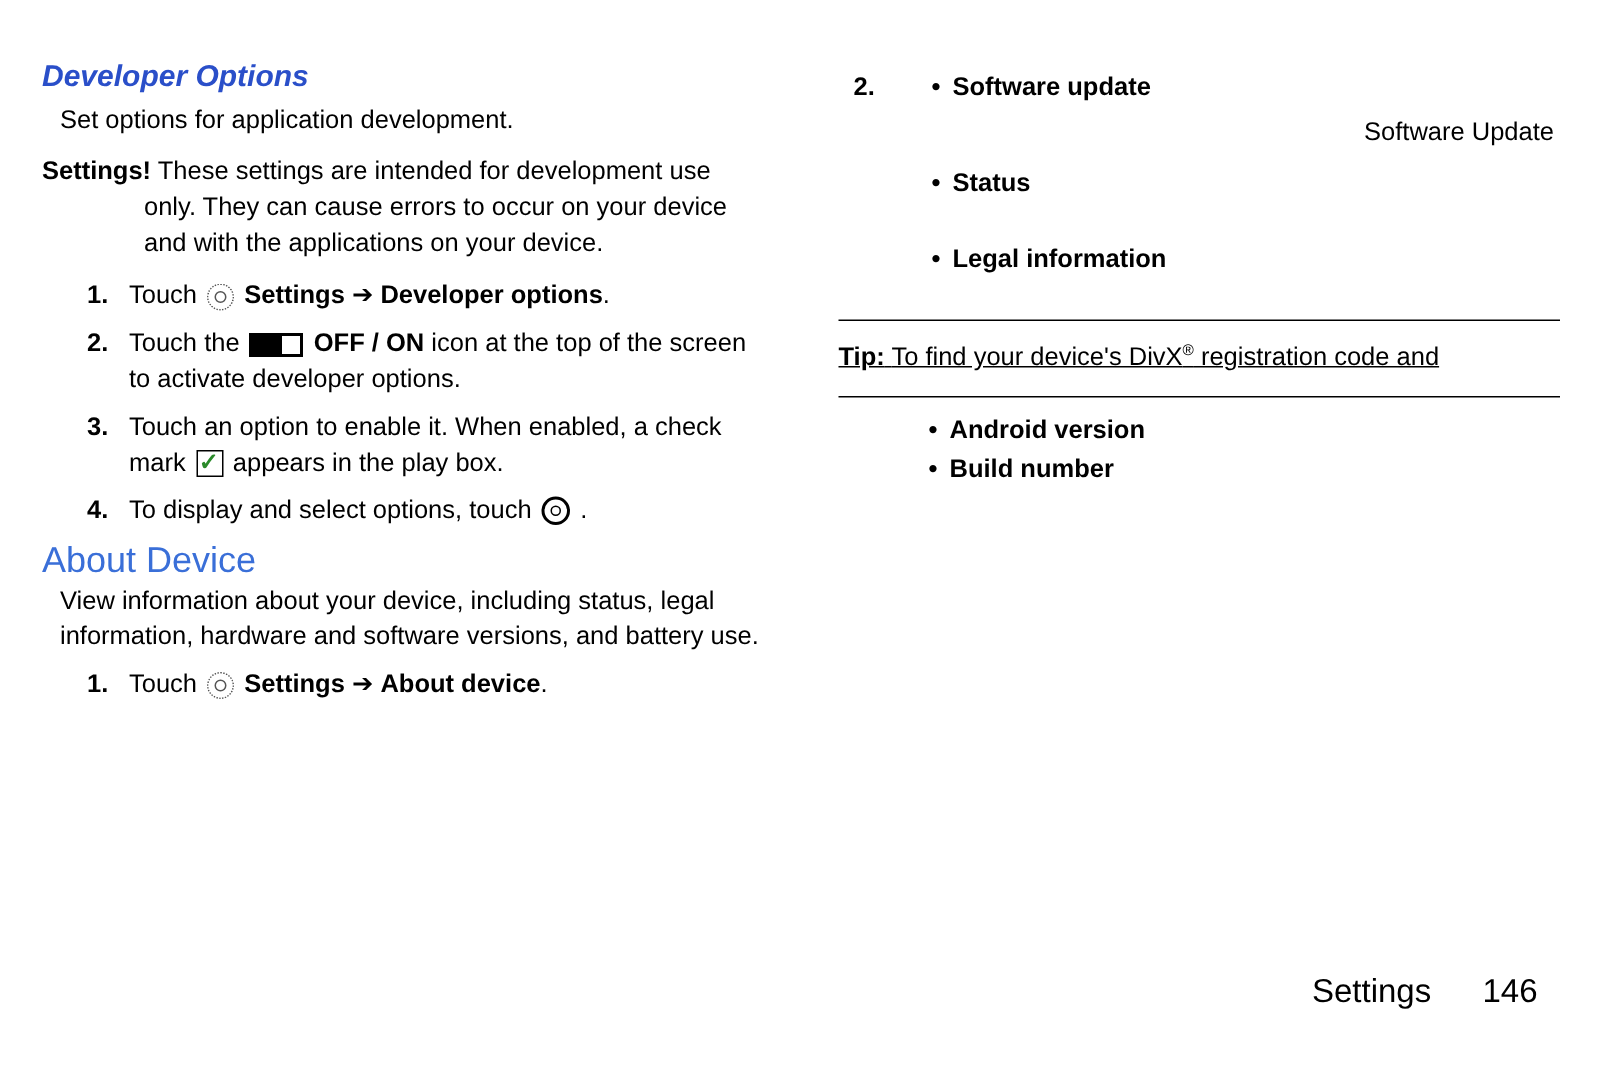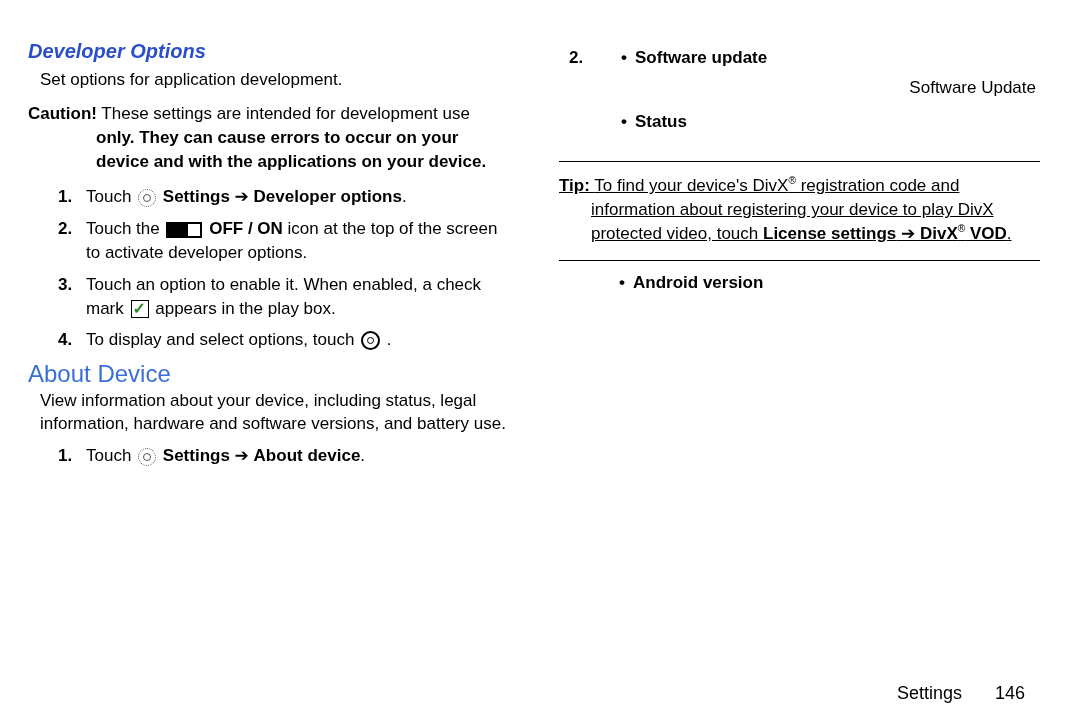--- a/index.html
+++ b/index.html
@@ -73,42 +73,41 @@
     left: 0;
     font-weight: bold;
   }
   .caution-block {
     margin: 10px 0 12px 0;
     line-height: 1.4;
   }
   .caution-block .hang {
     display: block;
     padding-left: 68px;
-    font-weight: bold;
   }
   hr.rule {
     border: none;
     border-top: 1px solid #000;
     margin: 12px 0;
   }
   .tip-block {
     margin: 10px 0 14px 0;
     line-height: 1.4;
     padding-left: 0;
     text-decoration: underline;
   }
   .tip-block .hang {
     display: block;
     padding-left: 32px;
   }
   .footer {
     position: absolute;
-    bottom: 16px;
+    bottom: 46px;
     right: 55px;
-    font-size: 18px;
+    font-size: 22px;
   }
   .pn { margin-left: 28px; }
   .right-note {
     text-align: right;
     margin: 2px 4px 10px 0;
   }
   .sq { font-family: Arial, sans-serif; }
   sup.reg { font-size: 0.6em; vertical-align: super; }
   
   .icon {
@@ -176,21 +175,21 @@
 </head>
 <body>
 
 <div class="page">
 
   <div class="col col-left">
     <div class="h-italic-blue">Developer Options</div>
     <p class="indent-body">Set options for application development.</p>
 
     <div class="caution-block">
-      <b>Caution!</b>
+      <b>Settings!</b>
       <span>These settings are intended for development use</span>
       <span class="hang">only. They can cause errors to occur on your device and with the applications on your device.</span>
     </div>
 
     <ol class="steps">
       <li>
         <span class="num">1.</span>
         <span>Touch </span><span class="icon gear"></span>
         <b>Settings</b><span class="sq"> ➔ </span><b>Developer options</b><span>.</span>
       </li>
@@ -225,36 +224,35 @@
     <ol class="steps" style="margin-left:10px;">
       <li>
         <span class="num">2.</span>
 
         <ul class="bullets">
           <li>Software update</li>
         </ul>
         <div class="right-note">Software Update</div>
         <ul class="bullets" style="margin-top:0;">
           <li style="margin-bottom:28px;">Status</li>
+          <li style="margin-bottom:28px;">Legal information</li>
         </ul>
       </li>
     </ol>
 
     <hr class="rule">
     <div class="tip-block">
       <b>Tip:</b>
       <span>To find your device's DivX</span><sup class="reg">®</sup><span> registration code and</span>
-      <span class="hang">
-        <span>information about registering your device to play DivX protected video, touch </span><b>License settings</b><span class="sq"> ➔ </span><b>DivX</b><sup class="reg">®</sup><b> VOD</b>.
-      </span>
     </div>
     <hr class="rule">
 
     <ul class="bullets" style="margin-left:60px;">
       <li>Android version</li>
+      <li>Build number</li>
     </ul>
   </div>
 
   <div class="footer">
     <span>Settings</span>
     <span class="pn">146</span>
   </div>
 </div>
 
 </body></html>

